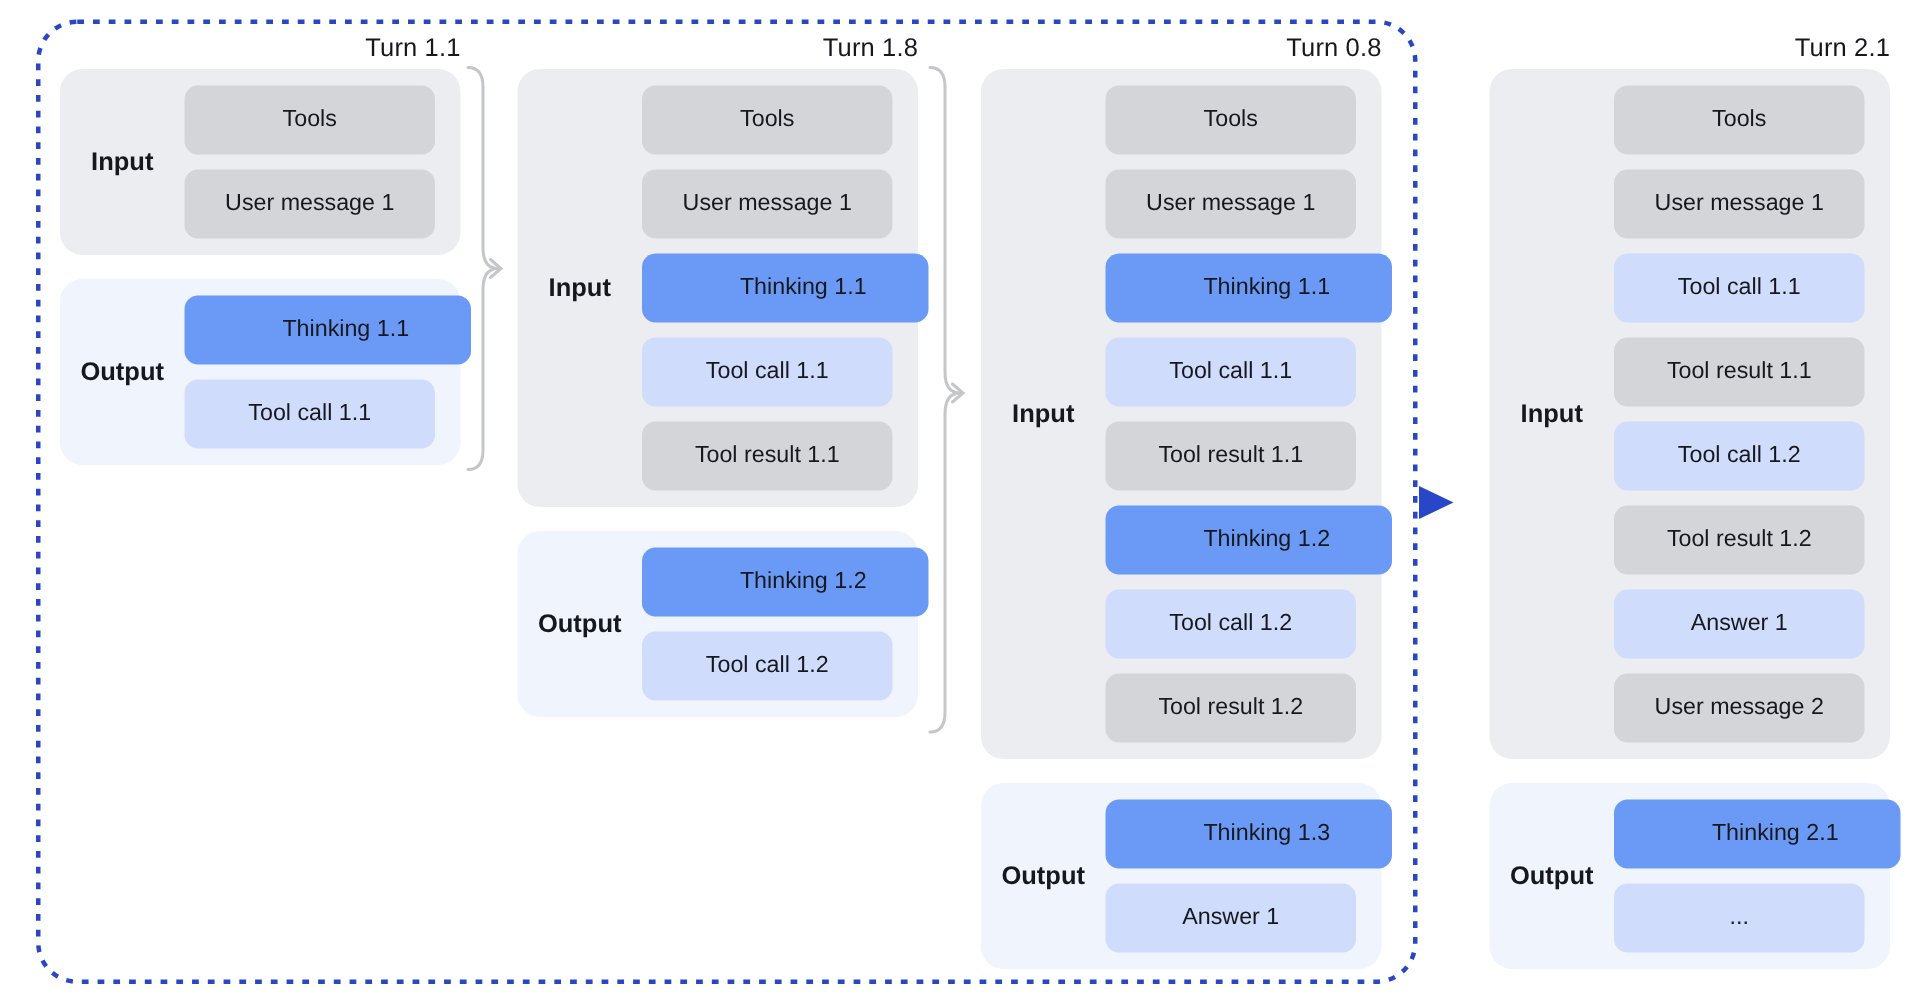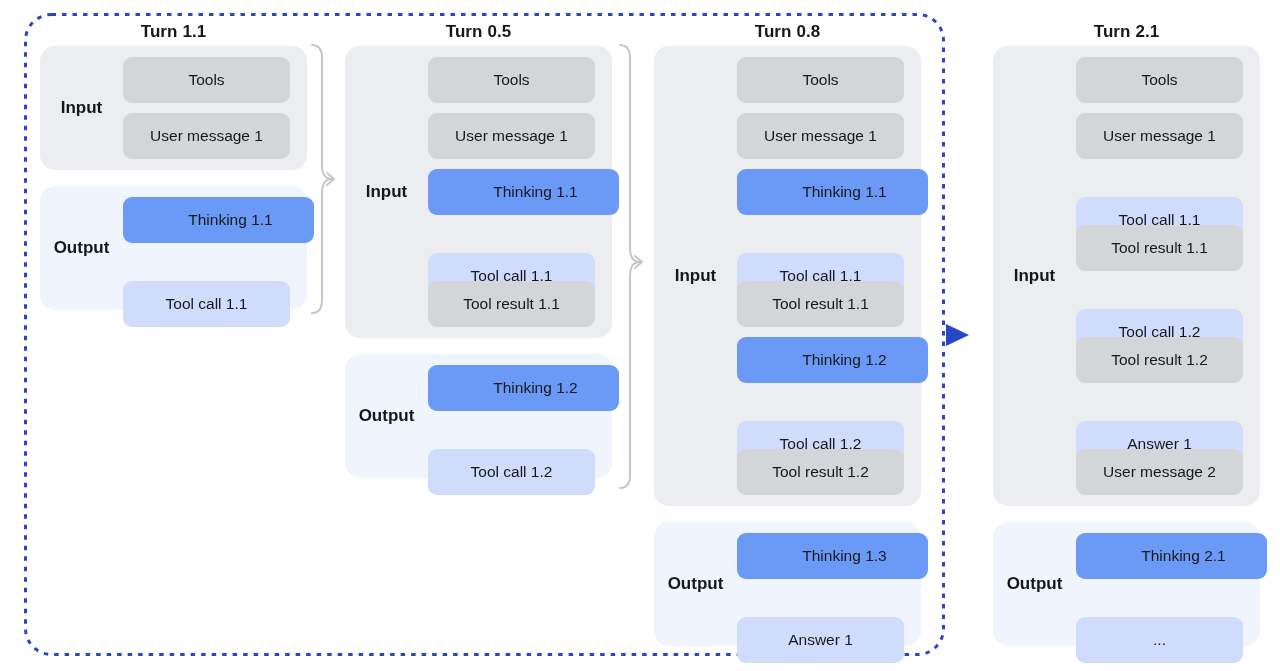--- a/index.html
+++ b/index.html
@@ -7,41 +7,41 @@
     position:relative;
     width:1280px;height:671px;
     background:#ffffff;
     font-family:"Liberation Sans", sans-serif;
     overflow:hidden;
   }
   #bg-layer{position:absolute;left:0;top:0;z-index:0;}
   .turn-column{position:absolute;top:0;width:267px;z-index:1;}
   .turn-title{
     position:absolute;top:22px;left:0;width:267px;
-    text-align:center;font-size:17px;font-weight:700;color:#16181d;
+    text-align:right;font-size:17px;font-weight:400;color:#16181d;
     letter-spacing:.1px;
   }
   .panel{
     position:absolute;left:0;width:267px;border-radius:15px;
   }
   .panel.input{background:#ebedf1;}
   .panel.output{background:#eff4fd;}
   .panel-label{
     position:absolute;left:0;top:0;width:83px;height:100%;
     display:flex;align-items:center;justify-content:center;
     font-size:17px;font-weight:600;color:#16181d;text-align:center;
   }
   .block{
     position:absolute;left:83px;width:167px;height:46px;border-radius:9px;
     display:flex;align-items:center;justify-content:center;
     font-size:15.5px;color:#14161c;
   }
   .block.context{background:#d3d5d9;}
   .block.thinking{background:#6b9af6;}
-  .block.action{background:#cfdcfb;margin-top:28px;}
+  .block.action{background:#cfdcfb;}
 </style>
 <style>.panel.input{background:#ebedf1;}.panel.output{background:#eff4fd;}.block.context{background:#d3d5d9;}.block.thinking{background:#6b9af6;padding-left:24px;}.block.action{background:#cfdcfb;}.turn-title,.panel-label{color:#16181d;}.block{color:#16181d;}</style></head>
 <body>
 
 <div id="stage">
   <svg id="bg-layer" width="1280" height="671" viewBox="0 0 1280 671">
 
     <rect id="turn-group-outline" x="25.5" y="14.5" width="918" height="640" rx="26" fill="none" stroke-width="3" stroke-dasharray="4.5 6" stroke="#2b46c5"></rect>
 
     <polygon id="next-turn-arrow" points="946,324 969,335 946,346" fill="#2746c8"></polygon>
@@ -66,21 +66,21 @@
           <div class="block context" style="top: 11px;">Tools</div>
           <div class="block context" style="top: 67px;">User message 1</div>
         </div>
         <div class="panel output" style="top: 186px; height: 124px;">
           <div class="panel-label">Output</div>
           <div class="block thinking" style="top: 11px;">Thinking 1.1</div>
           <div class="block action" style="top: 67px;">Tool call 1.1</div>
         </div>
       </div>
       <div class="turn-column" style="left: 345px;">
-        <div class="turn-title">Turn 0.5</div>
+        <div class="turn-title">Turn 1.8</div>
         <div class="panel input" style="top: 46px; height: 292px;">
           <div class="panel-label">Input</div>
           <div class="block context" style="top: 11px;">Tools</div>
           <div class="block context" style="top: 67px;">User message 1</div>
           <div class="block thinking" style="top: 123px;">Thinking 1.1</div>
           <div class="block action" style="top: 179px;">Tool call 1.1</div>
           <div class="block context" style="top: 235px;">Tool result 1.1</div>
         </div>
         <div class="panel output" style="top: 354px; height: 124px;">
           <div class="panel-label">Output</div>

